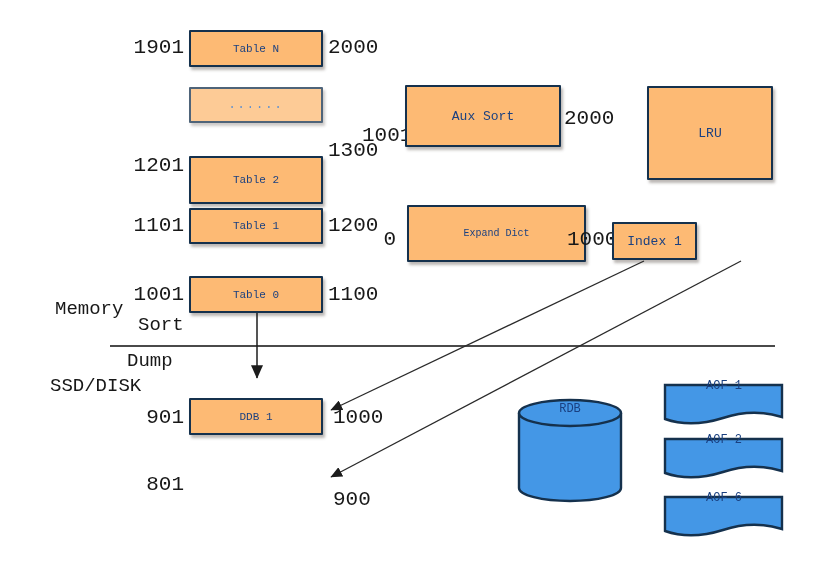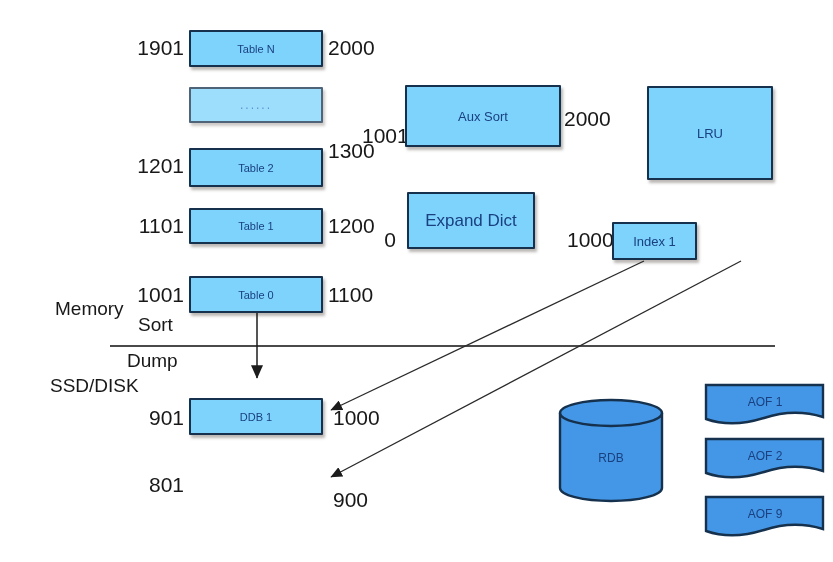--- a/index.html
+++ b/index.html
@@ -1,49 +1,49 @@
 <!DOCTYPE html>
 <html><head>
 <meta charset="utf-8">
 <style>
   html,body{margin:0;padding:0;background:#fff;}
   .stage{position:relative;width:833px;height:562px;background:#ffffff;overflow:hidden;
-         font-family:Liberation Sans, sans-serif;}
-  .box{position:absolute;box-sizing:border-box;background:#7dd3fc;border:2px solid #15314d;
+         font-family:Liberation Mono, monospace;}
+  .box{position:absolute;box-sizing:border-box;background:#fdba74;border:2px solid #15314d;
        border-radius:1px;display:flex;align-items:center;justify-content:center;
        color:#1a4080;box-shadow:2px 3px 3px rgba(60,50,40,0.35);text-align:right;}
   .tbl{left:189px;width:134px;font-size:11px;}
   .num{position:absolute;font-size:21px;color:#181818;white-space:nowrap;}
   .numL{width:62px;text-align:right;left:122px;}
   .numR{left:328px;}
   .rlabel{position:absolute;font-size:19px;color:#181818;white-space:nowrap;}
   .divider{position:absolute;left:110px;top:345px;width:665px;border-top:2px solid #4a4a4a;}
   .dots{color:#2a6cc0;opacity:.75;letter-spacing:2px;font-size:12px;}
-  .shape-wrap{position:absolute;display:flex;align-items:center;justify-content:center;margin-left:41px;}
+  .shape-wrap{position:absolute;display:flex;align-items:flex-start;justify-content:center;}
   .shape-wrap svg{position:absolute;left:0;top:0;}
   .shape-label{position:relative;font-size:12px;color:#1a4080;z-index:2;}
   .overlay{position:absolute;left:0;top:0;pointer-events:none;z-index:5;}
 </style>
 </head>
 <body>
 
 <div class="stage">
 
   <span class="num numL" style="top:36px">1901</span>
   <div class="box tbl" style="top:30px;height:37px">
     <span>Table N</span>
   </div>
   <span class="num numR" style="top:36px">2000</span>
 
   <div class="box tbl dots" style="top:87px;height:36px">
     <span>......</span>
   </div>
 
   <span class="num numL" style="top:154px">1201</span>
-  <div class="box tbl" style="top:148px;height:39px">
+  <div class="box tbl" style="top:156px;height:48px">
     <span>Table 2</span>
   </div>
   <span class="num numR" style="top:139px">1300</span>
 
   <span class="num numL" style="top:214px">1101</span>
   <div class="box tbl" style="top:208px;height:36px">
     <span>Table 1</span>
   </div>
   <span class="num numR" style="top:214px">1200</span>
 
@@ -57,21 +57,21 @@
   <div class="box" style="left:405px;top:85px;width:156px;height:62px;font-size:13px">
     <span>Aux Sort</span>
   </div>
   <span class="num" style="left:564px;top:107px">2000</span>
 
   <div class="box" style="left:647px;top:86px;width:126px;height:94px;font-size:13px">
     <span>LRU</span>
   </div>
 
   <span class="num" style="left:372px;top:228px;width:24px;text-align:right">0</span>
-  <div class="box" style="left:407px;top:192px;width:128px;height:57px;font-size:17px">
+  <div class="box" style="left:407px;top:205px;width:179px;height:57px;font-size:10px">
     <span>Expand Dict</span>
   </div>
   <span class="num" style="left:567px;top:228px">1000</span>
 
   <div class="box" style="left:612px;top:222px;width:85px;height:38px;font-size:13px">
     <span>Index 1</span>
   </div>
 
   <span class="rlabel" style="left:55px;top:298px">Memory</span>
   <span class="rlabel" style="left:138px;top:314px">Sort</span>
@@ -105,21 +105,21 @@
   <div class="shape-wrap" style="left:663px;top:437px;width:122px;height:46px">
     <svg width="122" height="46" viewBox="0 0 122 46">
       <path d="M2 2 L119 2 L119 34 Q90 25 60 35 Q28 45 2 36 Z" fill="#4497e6" stroke="#15314d" stroke-width="2.4"></path>
     </svg>
     <span class="shape-label" style="top:-4px">AOF 2</span>
   </div>
   <div class="shape-wrap" style="left:663px;top:495px;width:122px;height:46px">
     <svg width="122" height="46" viewBox="0 0 122 46">
       <path d="M2 2 L119 2 L119 34 Q90 25 60 35 Q28 45 2 36 Z" fill="#4497e6" stroke="#15314d" stroke-width="2.4"></path>
     </svg>
-    <span class="shape-label" style="top:-4px">AOF 9</span>
+    <span class="shape-label" style="top:-4px">AOF 6</span>
   </div>
 
   <svg class="overlay" width="833" height="562" viewBox="0 0 833 562">
     <defs>
       <marker id="arrow" markerWidth="10" markerHeight="8" refX="8.5" refY="4" orient="auto">
         <path d="M0 0 L9 4 L0 8 Z" fill="#1c1c1c"></path>
       </marker>
     </defs>
     <line x1="257" y1="313" x2="257" y2="378" stroke="#1c1c1c" stroke-width="1.5" marker-end="url(#arrow)"></line>
     <line x1="644" y1="261" x2="331" y2="410" stroke="#2a2a2a" stroke-width="1.3" marker-end="url(#arrow)"></line>

